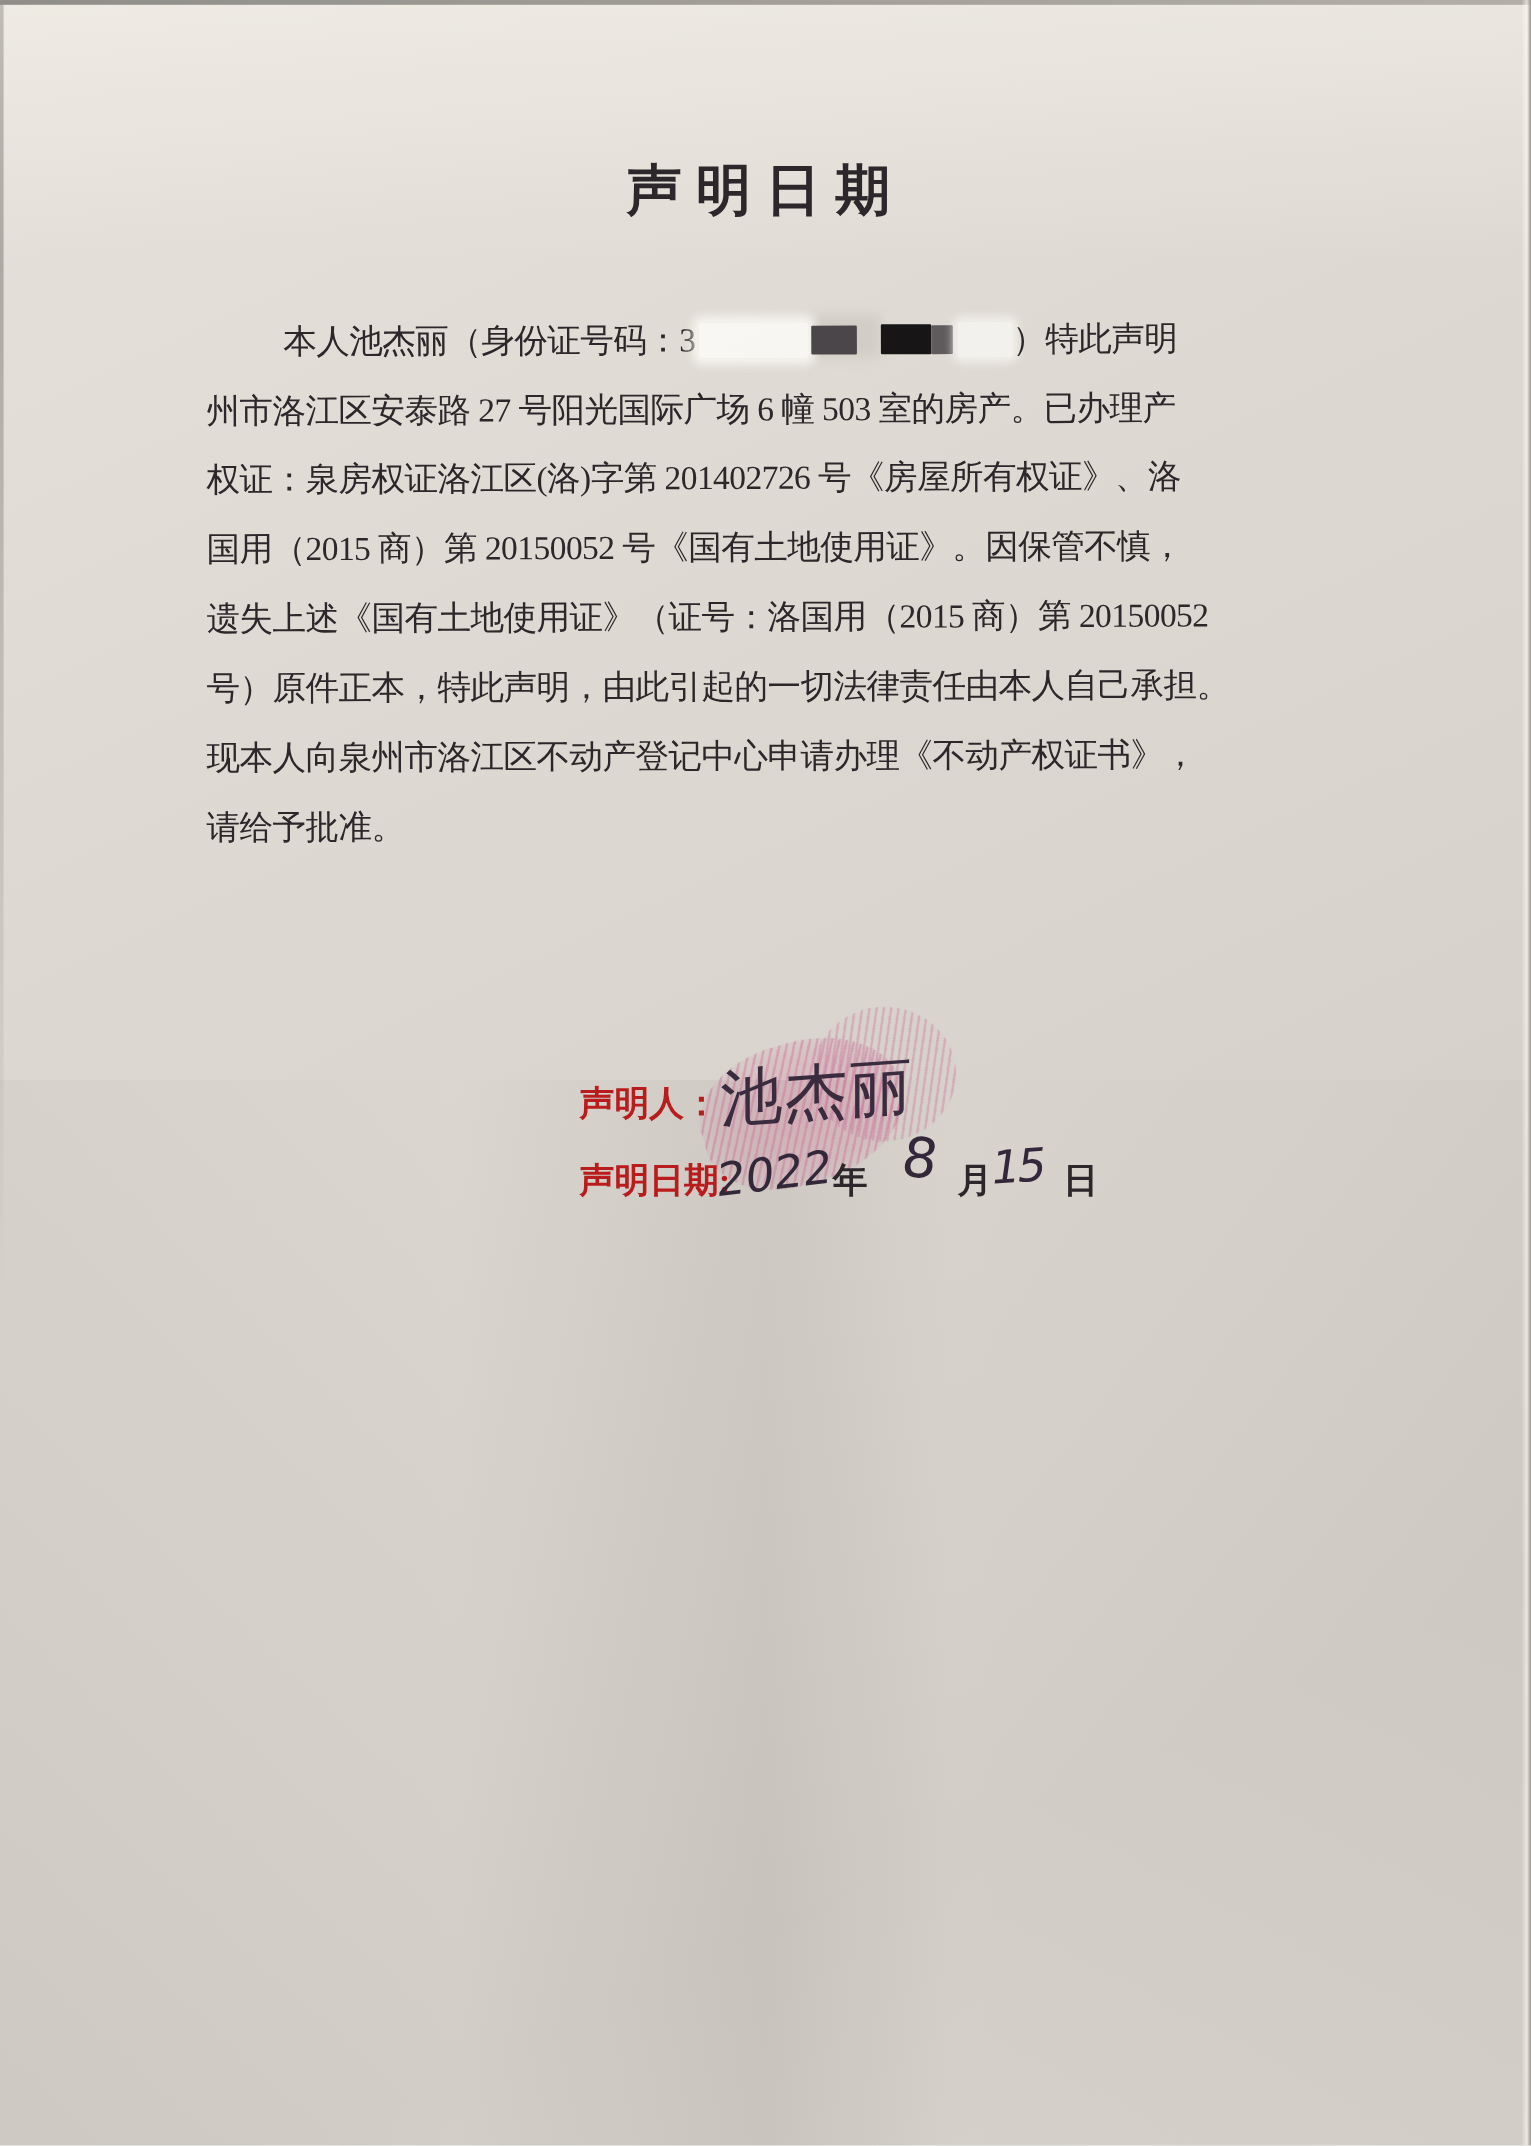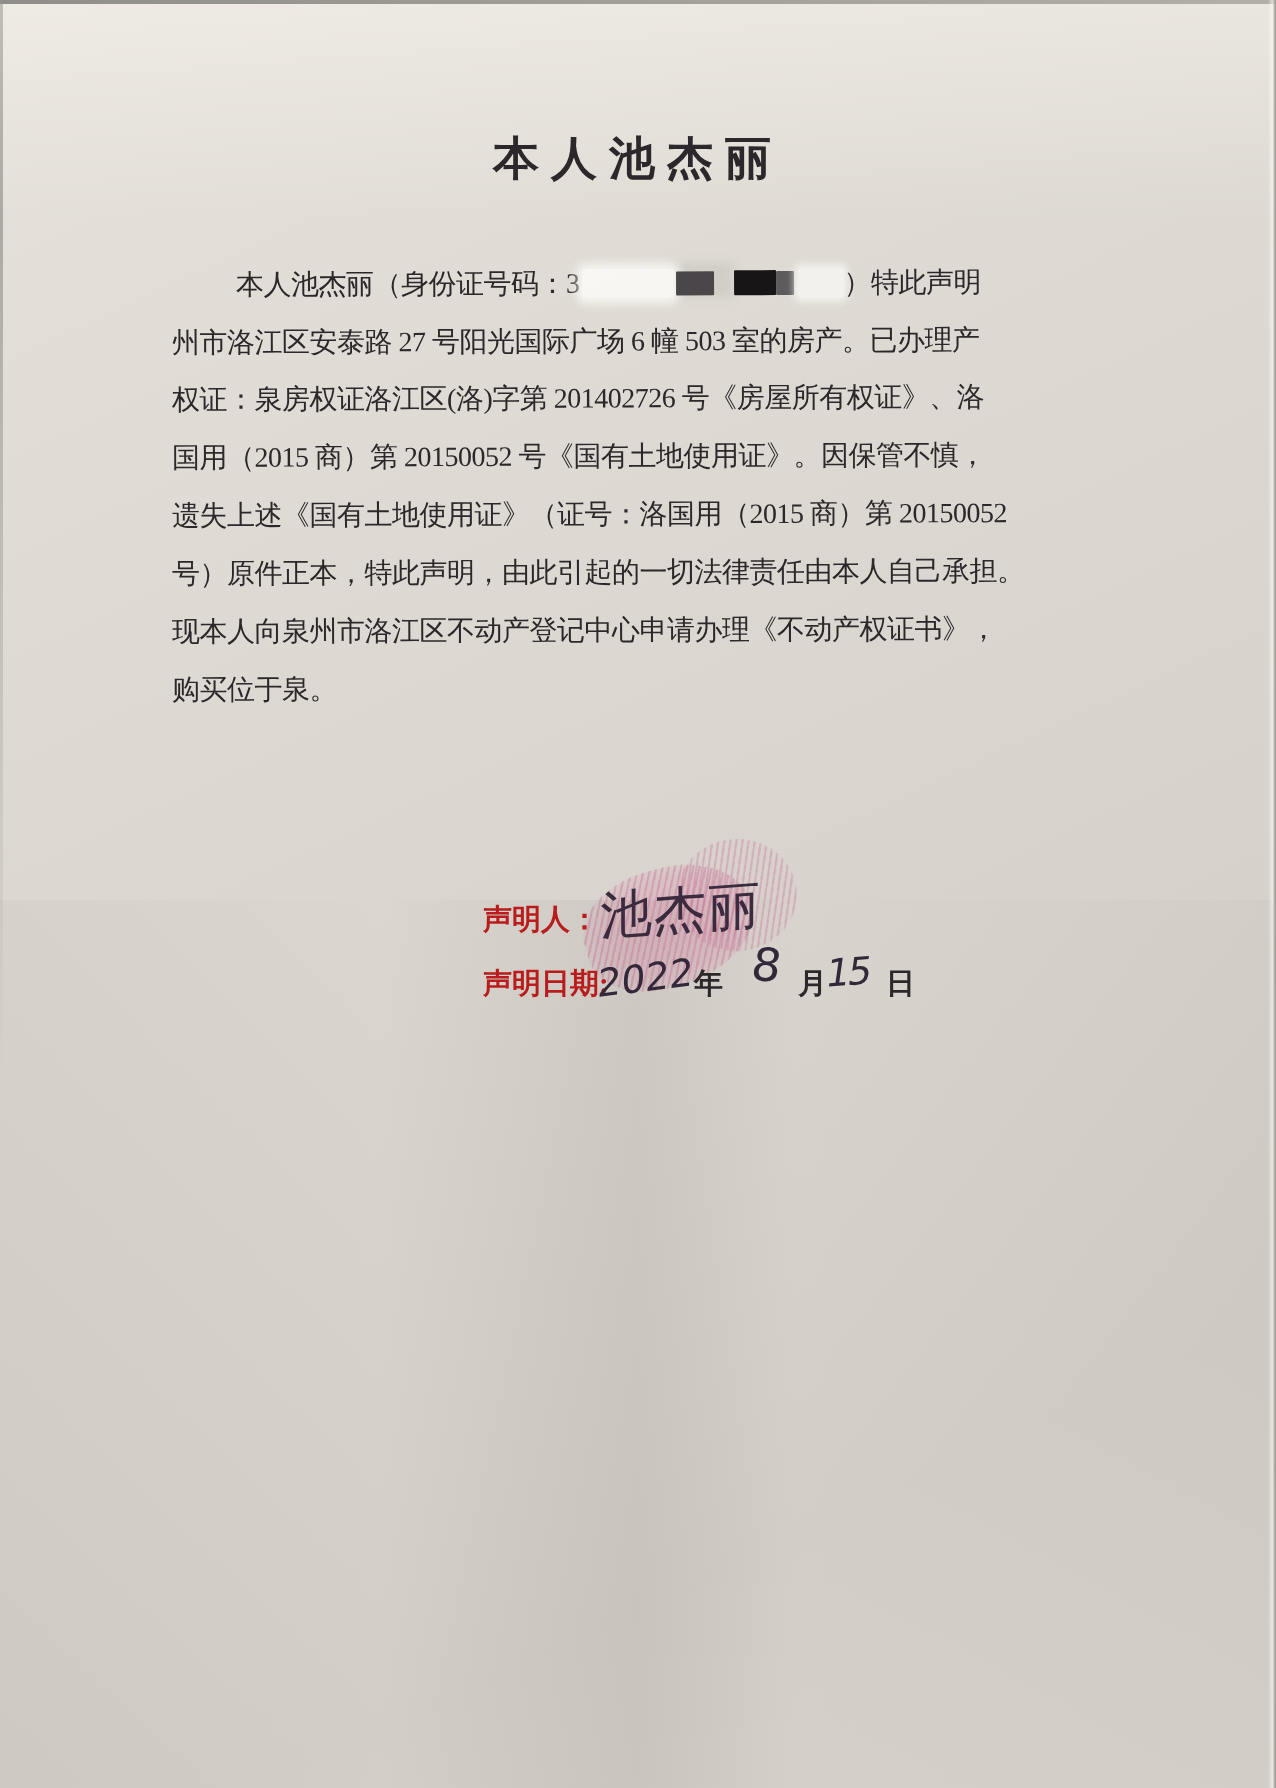--- a/index.html
+++ b/index.html
@@ -104,35 +104,35 @@
   }
 </style>
 </head>
 <body>
 
 <div class="edge-top"></div>
 <div class="edge-left"></div>
 <div class="shade-top"></div>
 <div class="shade-fold"></div>
 
-<div class="title">本人池杰丽</div>
+<div class="title">声明日期</div>
 
 <div class="smudge"></div>
 
 <div class="body-line line1 l1">
   <span>本人池杰丽（身份证号码：3</span><span class="redact-wrap"><span class="redact-blur"></span><span class="redact-box1"></span><span class="gap20"></span><span class="redact-box2"></span><span class="redact-box3"></span><span class="redact-blur2"></span></span><span>）特此声明</span>
 </div>
 
 <div class="body-line l2">州市洛江区安泰路 27 号阳光国际广场 6 幢 503 室的房产。已办理产</div>
 <div class="body-line l3">权证：泉房权证洛江区(洛)字第 201402726 号《房屋所有权证》、洛</div>
 <div class="body-line l4">国用（2015 商）第 20150052 号《国有土地使用证》。因保管不慎，</div>
 <div class="body-line l5">遗失上述《国有土地使用证》（证号：洛国用（2015 商）第 20150052</div>
 <div class="body-line l6">号）原件正本，特此声明，由此引起的一切法律责任由本人自己承担。</div>
 <div class="body-line l7">现本人向泉州市洛江区不动产登记中心申请办理《不动产权证书》，</div>
-<div class="body-line l8">购买位于泉。</div>
+<div class="body-line l8">请给予批准。</div>
 
 <div class="fingerprint"></div>
 
 <div class="sig-label declarant-label">声明人：</div>
 <div class="handwriting hw-name">池杰丽</div>
 
 <div class="sig-label date-label">声明日期:</div>
 <div class="handwriting hw-year">2022</div>
 <div class="date-unit unit-year">年</div>
 <div class="handwriting hw-month">8</div>

